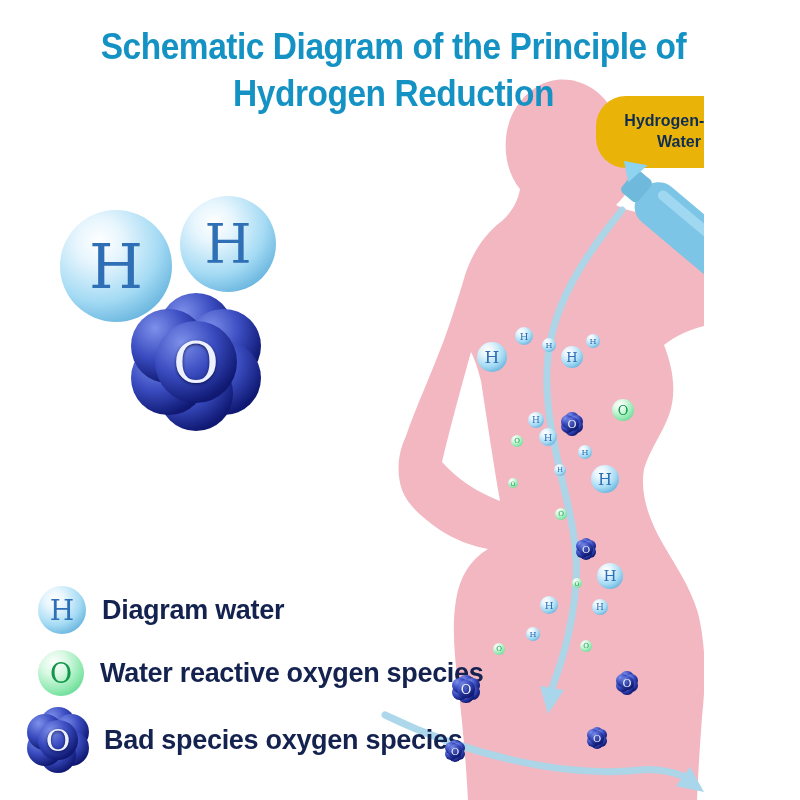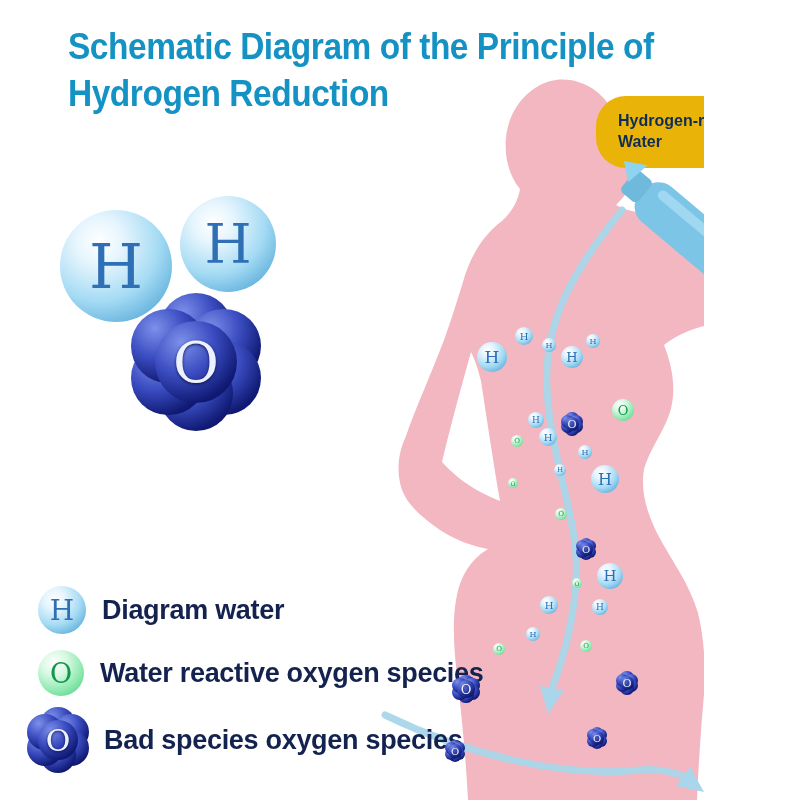--- a/index.html
+++ b/index.html
@@ -1,18 +1,18 @@
 <!DOCTYPE html>
 <html><head>
 <meta charset="utf-8">
 <style>
   * { margin:0; padding:0; box-sizing:border-box; }
   html,body { width:800px; height:800px; }
   body { font-family:"Liberation Sans",sans-serif; background:#fff; }
-  .canvas { position:relative; width:704px; height:800px; background:#ffffff; overflow:hidden; }
+  .canvas { position:relative; width:704px; height:800px; background:#ffffff; overflow:hidden;text-align:center; }
   .layer { position:absolute; left:0; top:0; width:800px; height:800px; pointer-events:none; }
 
   .title { position:absolute; left:68px; top:24px; width:700px;
            color:#1592c4; font-weight:bold; font-size:36px; line-height:1.3;
            letter-spacing:-0.5px; transform:scaleX(0.93); transform-origin:left top; }
 
   .sphere-h { position:absolute; border-radius:50%;
     background:radial-gradient(circle at 35% 28%, #ffffff 0%, #e6f5fd 22%, #a5dbf4 55%, #5cadda 85%, #4a9fd4 100%);
     display:flex; align-items:center; justify-content:center;
     font-family:"DejaVu Serif",serif; color:#2f6fb5; }

